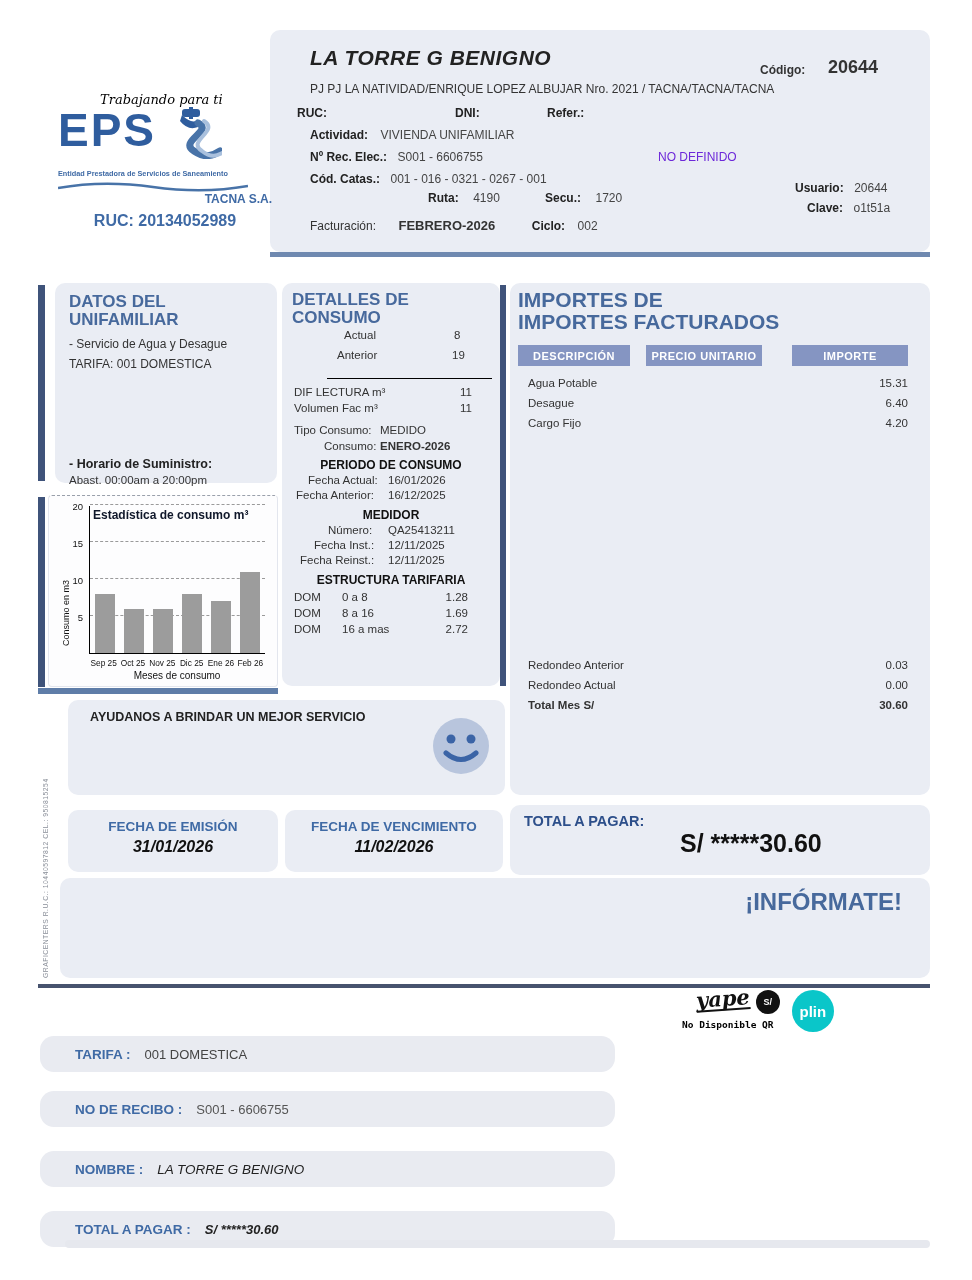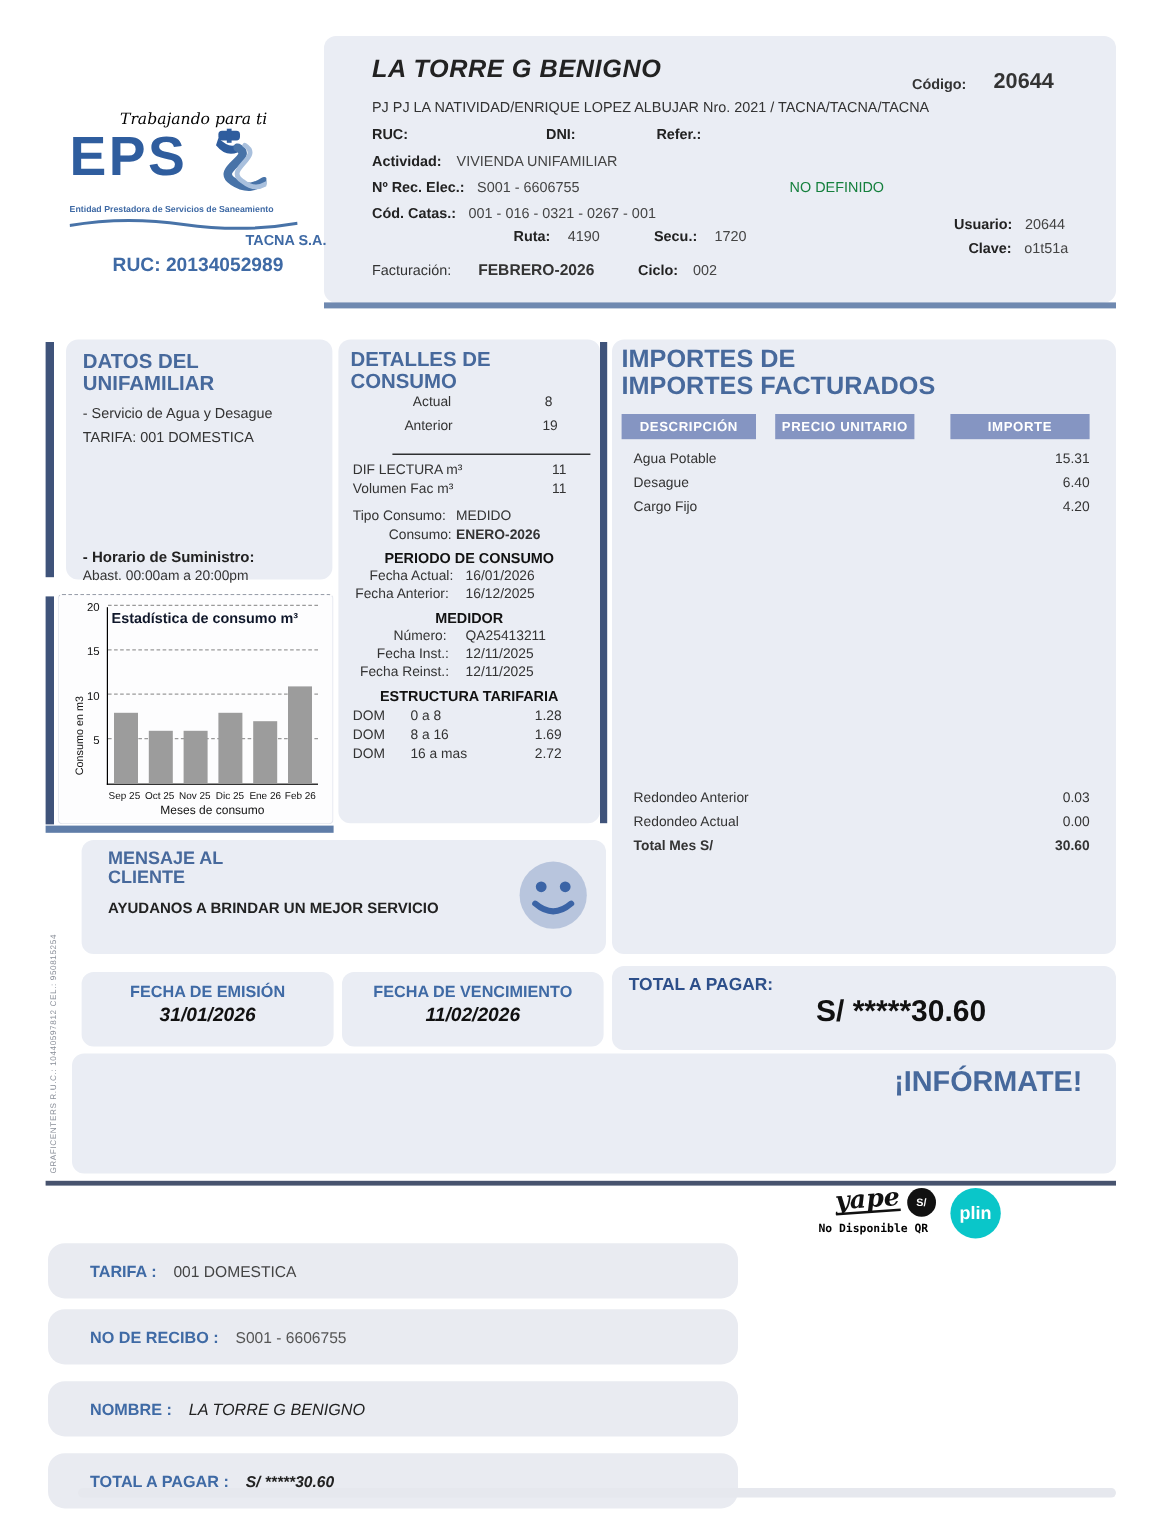--- a/index.html
+++ b/index.html
@@ -44,21 +44,21 @@
   .ytick { position:absolute; font-size:9.5px; color:#111; width:26px; text-align:right; }
   .bars { position:absolute; left:0; right:0; bottom:0; top:0; display:flex; justify-content:space-around; align-items:flex-end; }
   .bar { width:20px; background:#9c9c9c; }
   .xcats { position:absolute; display:flex; justify-content:space-around; font-size:8.3px; color:#111; }
   .xcats span { width:30px; text-align:center; }
   .chart-title { position:absolute; font-weight:bold; font-size:12px; color:#0f172a; }
   .chart-xlabel { position:absolute; font-size:10px; color:#111; text-align:center; }
   .chart-ylabel { position:absolute; font-size:9px; color:#111; transform:rotate(-90deg); transform-origin:left top; white-space:nowrap; }
 
   
-  .stub-bar { position:absolute; left:40px; width:575px; height:46px; background:#e9ebf1; border-radius:14px;
+  .stub-bar { position:absolute; left:40px; width:575px; height:36px; background:#e9ebf1; border-radius:14px;
               display:flex; align-items:center; padding-left:35px; gap:14px; }
   .stub-lbl { color:#3f6aa5; font-weight:bold; font-size:13.5px; }
   .stub-val { font-size:13px; color:#444;text-align:right; }
   .italic { font-style:italic; }
   .bold { font-weight:bold; }
 
   .vertical-credit { writing-mode:vertical-rl; transform:rotate(180deg); font-size:6.8px; color:#8a8f99; letter-spacing:.5px; }
   .qr-note { font-family:"DejaVu Sans Mono", monospace; font-weight:bold; font-size:9.5px; color:#000; }
   .yape-script { font-family:"DejaVu Serif", serif; font-style:italic; font-weight:bold; font-size:21px; color:#111; border-bottom:2px solid #111; line-height:.9; }
   .plin-circle { width:42px; height:42px; border-radius:50%; background:#0ac6c9; color:#fff; font-weight:bold; font-size:15px;
@@ -70,41 +70,41 @@
 <body>
 
 <div class="page">
 
   <div class="abs panel" style="left:270px; top:30px; width:660px; height:222px;">
     <div class="abs hdr-name" style="left:40px; top:16px;">LA TORRE G BENIGNO</div>
     <div class="abs" style="left:490px; top:33px; font-size:12px; font-weight:bold;">Código:</div>
     <div class="abs" style="left:558px; top:27px; font-size:18px; font-weight:bold;">20644</div>
     <div class="abs hdr-small" style="left:40px; top:52px;">PJ PJ LA NATIVIDAD/ENRIQUE LOPEZ ALBUJAR Nro. 2021 / TACNA/TACNA/TACNA</div>
 
-    <div class="abs hdr-row" style="left:40px; top:73px;">
+    <div class="abs hdr-row" style="left:27px; top:73px;">
       <span class="lbl">RUC:</span>
     </div>
     <div class="abs hdr-row" style="left:185px; top:73px;">
       <span class="lbl">DNI:</span>
     </div>
     <div class="abs hdr-row" style="left:277px; top:73px;">
       <span class="lbl">Refer.:</span>
     </div>
 
     <div class="abs hdr-row" style="left:40px; top:95px;">
       <span class="lbl">Actividad:</span>
       <span class="val" style="margin-left:8px;">VIVIENDA UNIFAMILIAR</span>
     </div>
 
     <div class="abs hdr-row" style="left:40px; top:117px;">
       <span class="lbl">Nº Rec. Elec.:</span>
       <span class="val" style="margin-left:6px;">S001 - 6606755</span>
     </div>
     <div class="abs hdr-row" style="left:388px; top:117px;">
-      <span class="val" style="color:#15803d;">NO DEFINIDO</span>
+      <span class="val" style="color:#6d28d9;">NO DEFINIDO</span>
     </div>
 
     <div class="abs hdr-row" style="left:40px; top:139px;">
       <span class="lbl">Cód. Catas.:</span>
       <span class="val" style="margin-left:6px;">001 - 016 - 0321 - 0267 - 001</span>
     </div>
 
     <div class="abs hdr-row" style="left:158px; top:158px;">
       <span class="lbl">Ruta:</span>
       <span class="val" style="margin-left:10px;">4190</span>
@@ -305,24 +305,20 @@
         <span>Redondeo Actual</span>
         <span>0.00</span>
       </div>
     <div class="tot-row bold" style="top:416px;">
         <span>Total Mes S/</span>
         <span>30.60</span>
       </div>
   </div>
 
   <div class="abs panel" style="left:68px; top:700px; width:437px; height:95px;">
-    <div class="sec-title" style="font-size:15px; margin:8px 0 0 22px;">
-      <div>MENSAJE AL</div>
-      <div>CLIENTE</div>
-    </div>
     <div style="font-size:12.5px; font-weight:bold; color:#222; margin:10px 0 0 22px;">AYUDANOS A BRINDAR UN MEJOR SERVICIO</div>
     <span class="abs" style="right:14px; top:16px;">
       <svg width="60" height="60" viewBox="0 0 60 60">
         <circle cx="30" cy="30" r="28" fill="#b8c5dd"></circle>
         <circle cx="20" cy="23" r="4.5" fill="#3b64a6"></circle>
         <circle cx="40" cy="23" r="4.5" fill="#3b64a6"></circle>
         <path d="M15 37 Q30 50 45 37" fill="none" stroke="#3b64a6" stroke-width="5" stroke-linecap="round"></path>
       </svg>
     </span>
   </div>

